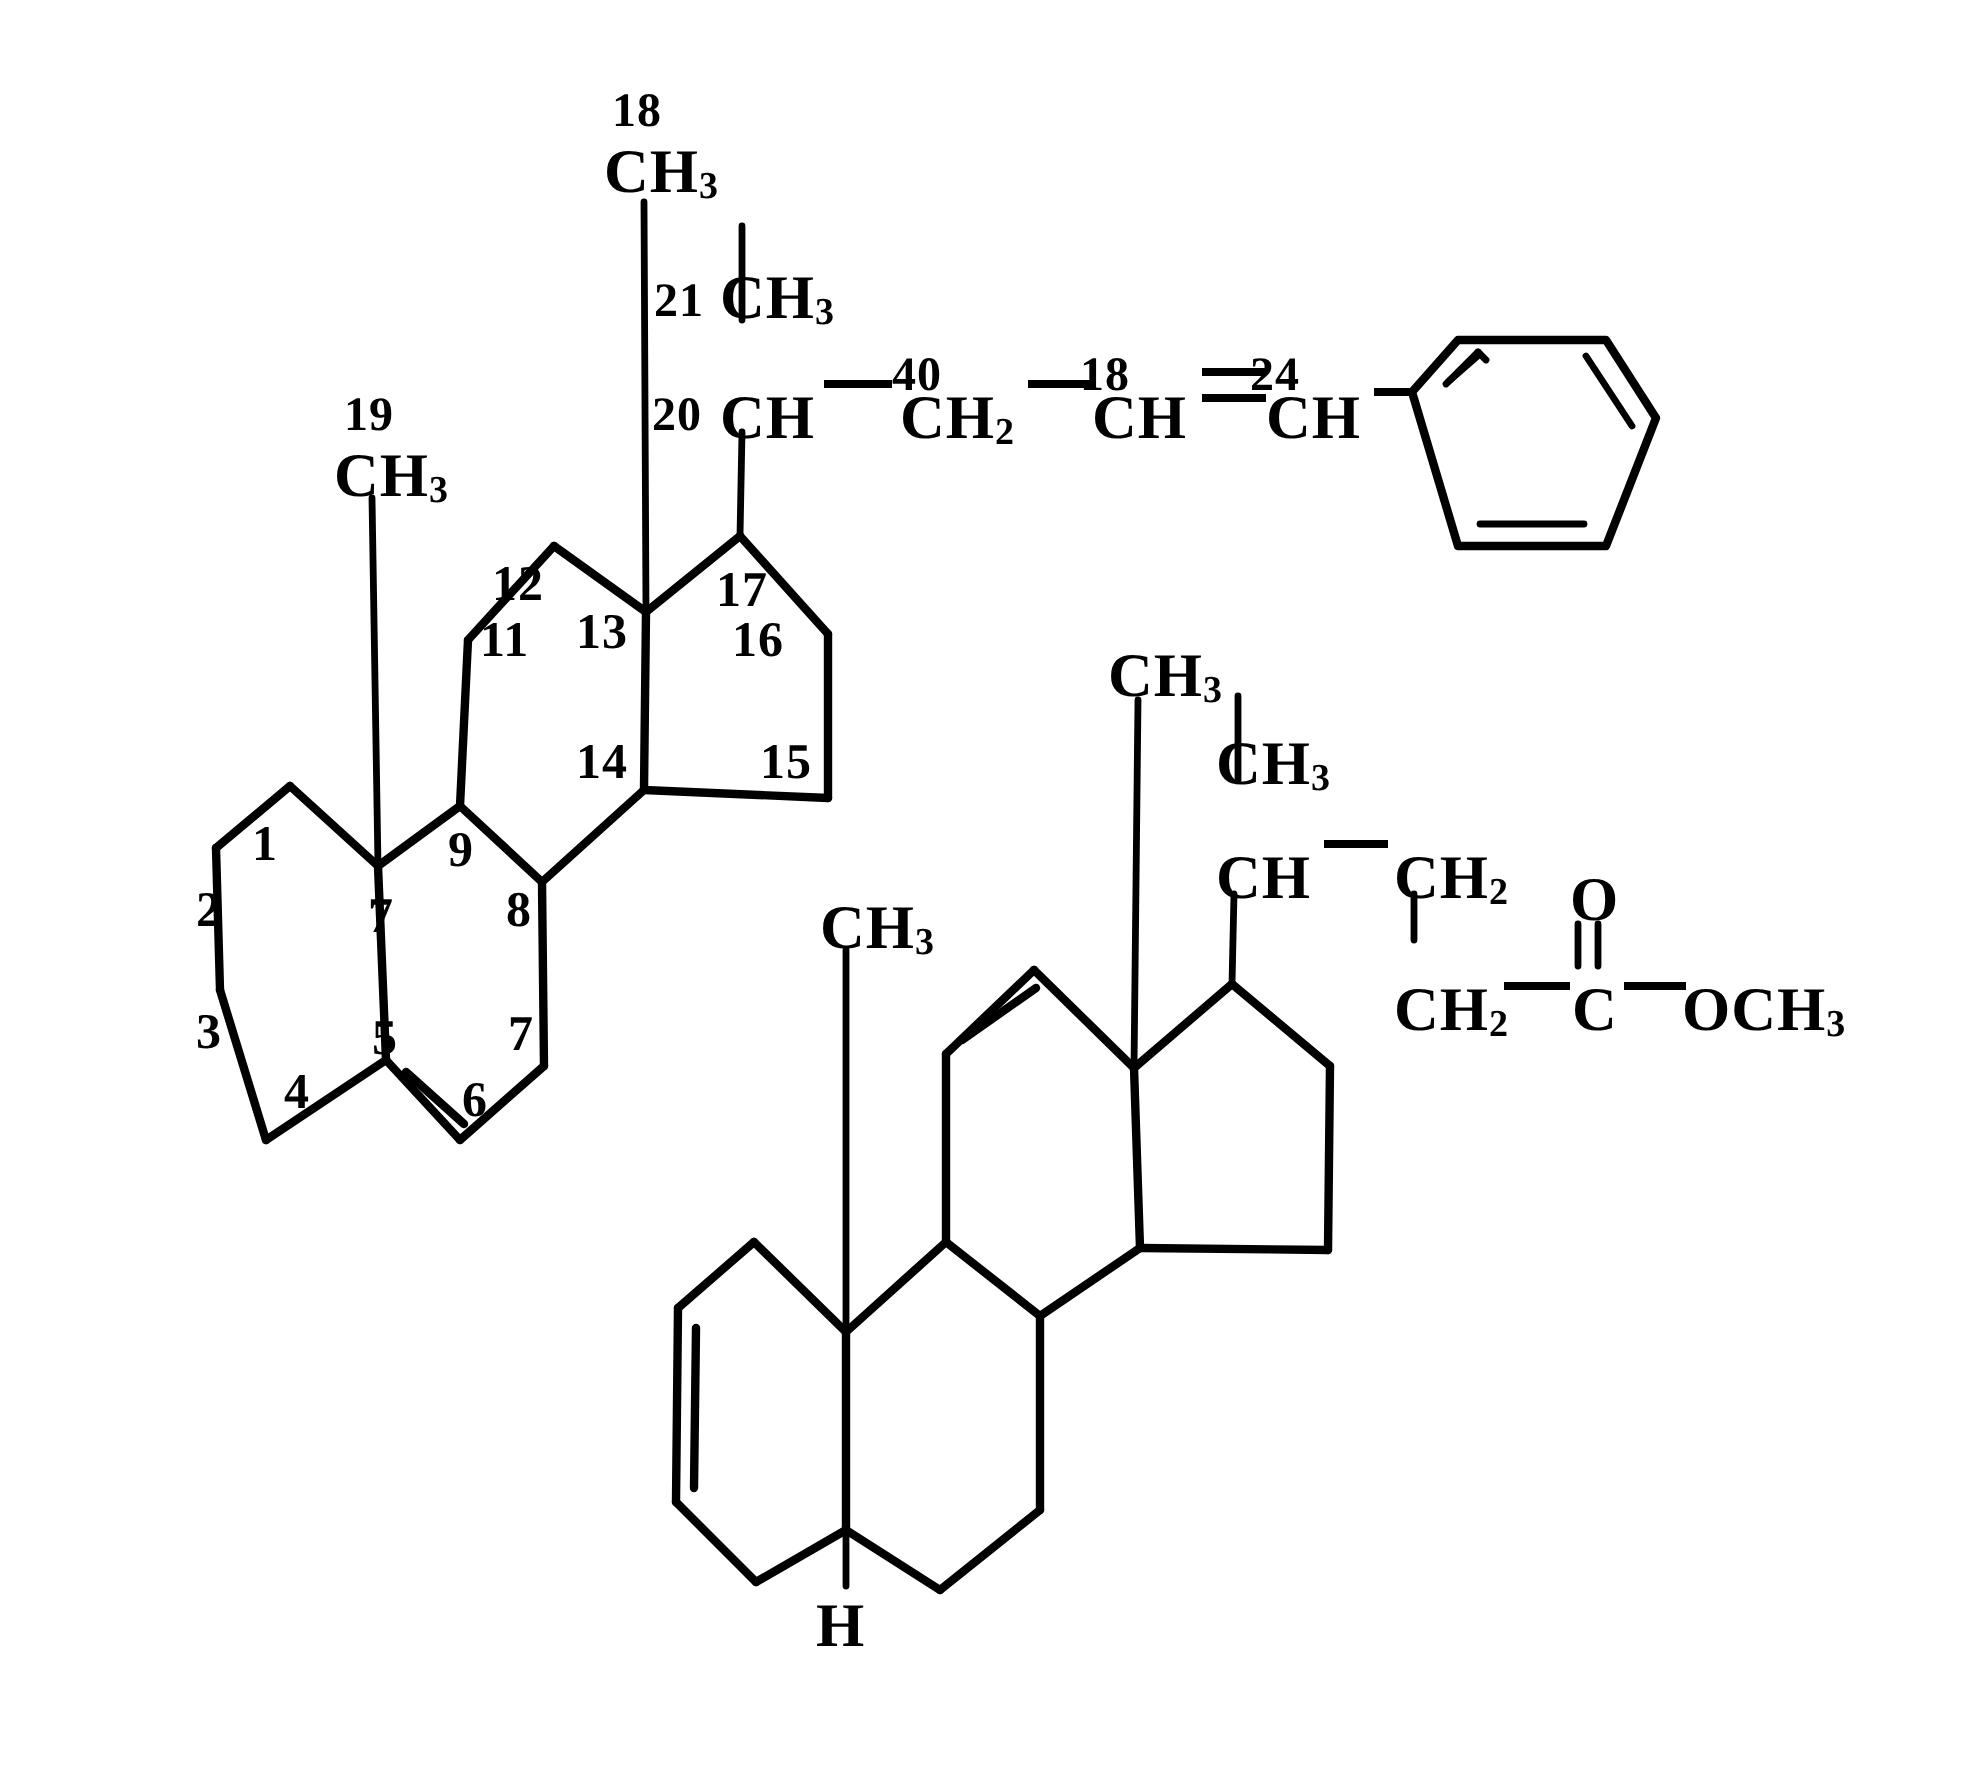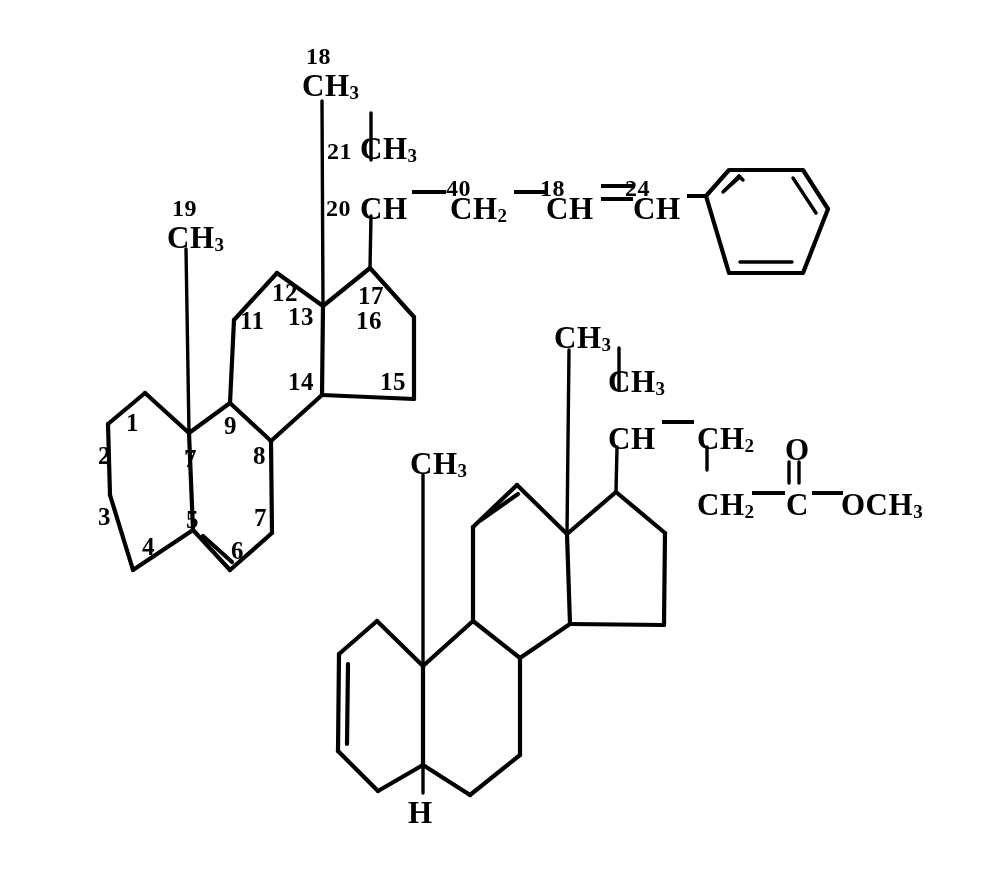--- a/index.html
+++ b/index.html
@@ -163,25 +163,25 @@
   <div class="atomlabel lbl-ringnum" style="left:98px;top:443px;">2</div>
   <div class="atomlabel lbl-ringnum" style="left:98px;top:504px;">3</div>
   <div class="atomlabel lbl-ringnum" style="left:142px;top:534px;">4</div>
   <div class="atomlabel lbl-ringnum" style="left:186px;top:507px;">5</div>
   <div class="atomlabel lbl-ringnum" style="left:231px;top:538px;">6</div>
   <div class="atomlabel lbl-ringnum" style="left:254px;top:505px;">7</div>
   <div class="atomlabel lbl-ringnum" style="left:253px;top:443px;">8</div>
   <div class="atomlabel lbl-ringnum" style="left:224px;top:413px;">9</div>
   <div class="atomlabel lbl-ringnum" style="left:184px;top:446px;">7</div>
   <div class="atomlabel lbl-ringnum" style="left:240px;top:308px;">11</div>
-  <div class="atomlabel lbl-ringnum" style="left:272px;top:280px;">12</div>
+  <div class="atomlabel lbl-ringnum" style="left:246px;top:280px;">12</div>
   <div class="atomlabel lbl-ringnum" style="left:288px;top:304px;">13</div>
   <div class="atomlabel lbl-ringnum" style="left:288px;top:369px;">14</div>
   <div class="atomlabel lbl-ringnum" style="left:380px;top:369px;">15</div>
-  <div class="atomlabel lbl-ringnum" style="left:356px;top:308px;text-align:right;">16</div>
+  <div class="atomlabel lbl-ringnum" style="left:366px;top:308px;text-align:right;">16</div>
   <div class="atomlabel lbl-ringnum" style="left:358px;top:283px;text-align:center;">17</div>
 
   <div class="atomlabel lbl-atom" style="left:410px;top:448px;"><span>CH</span><sub>3</sub></div>
   <div class="atomlabel lbl-atom" style="left:554px;top:322px;"><span>CH</span><sub>3</sub></div>
   <div class="atomlabel lbl-atom" style="left:608px;top:366px;"><span>CH</span><sub>3</sub></div>
   <div class="atomlabel lbl-atom" style="left:608px;top:423px;"><span>CH</span><sub></sub></div>
   <div class="atomlabel lbl-atom" style="left:697px;top:423px;"><span>CH</span><sub>2</sub></div>
   <div class="atomlabel lbl-atom" style="left:697px;top:489px;"><span>CH</span><sub>2</sub></div>
   <div class="atomlabel lbl-atom" style="left:785px;top:434px;"><span>O</span><sub></sub></div>
   <div class="atomlabel lbl-atom" style="left:786px;top:489px;"><span>C</span><sub></sub></div>

